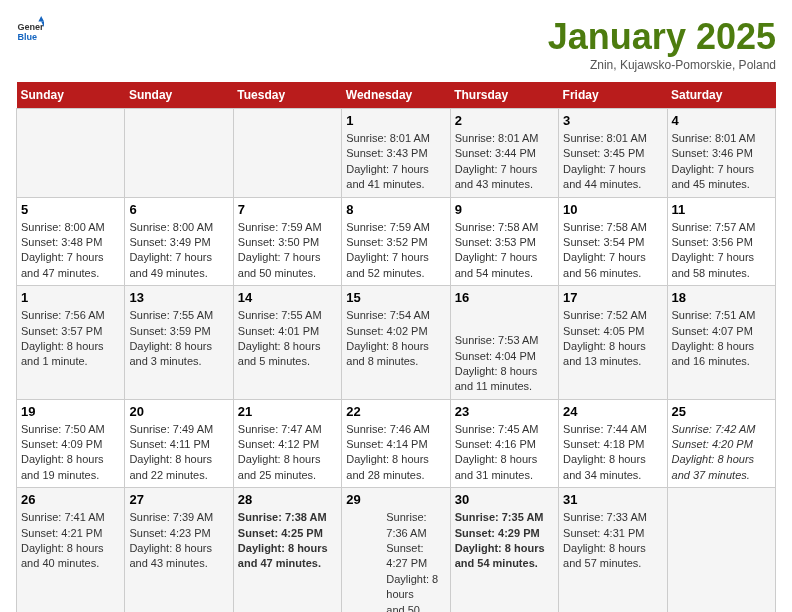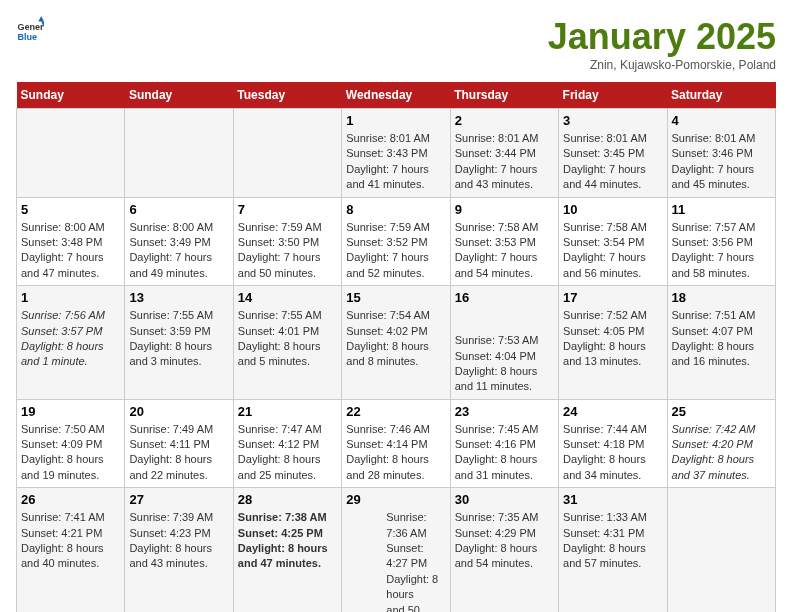--- a/index.html
+++ b/index.html
@@ -188,21 +188,21 @@
           <span class="day-number">11</span>
           <div class="day-info" style="white-space: pre-line;">Sunrise: 7:57 AM
 Sunset: 3:56 PM
 Daylight: 7 hours
 and 58 minutes.</div>
         </td>
       </tr>
       <tr>
         <td>
           <span class="day-number">1</span>
-          <div class="day-info" style="white-space: pre-line; font-style: italic;">Sunrise: 7:56 AM
+          <div class="day-info" style="white-space: pre-line;">Sunrise: 7:56 AM
 Sunset: 3:57 PM
 Daylight: 8 hours
 and 1 minute.</div>
         </td>
         <td>
           <span class="day-number">13</span>
           <div class="day-info" style="white-space: pre-line;">Sunrise: 7:55 AM
 Sunset: 3:59 PM
 Daylight: 8 hours
 and 3 minutes.</div>
@@ -318,28 +318,28 @@
         </td>
         <td>
           <span class="day-number">29</span>
           <div class="day-info" style="white-space: pre-line; margin-left: 40px;">Sunrise: 7:36 AM
 Sunset: 4:27 PM
 Daylight: 8 hours
 and 50 minutes.</div>
         </td>
         <td>
           <span class="day-number">30</span>
-          <div class="day-info" style="white-space: pre-line;">Sunrise: 7:35 AM
+          <div class="day-info" style="white-space: pre-line; font-weight: bold;">Sunrise: 7:35 AM
 Sunset: 4:29 PM
 Daylight: 8 hours
 and 54 minutes.</div>
         </td>
         <td>
           <span class="day-number">31</span>
-          <div class="day-info" style="white-space: pre-line;">Sunrise: 1:33 AM
+          <div class="day-info" style="white-space: pre-line;">Sunrise: 7:33 AM
 Sunset: 4:31 PM
 Daylight: 8 hours
 and 57 minutes.</div>
         </td>
         <td class="empty-cell"></td>
       </tr>
     </tbody>
 </table>
 
 </body></html>

